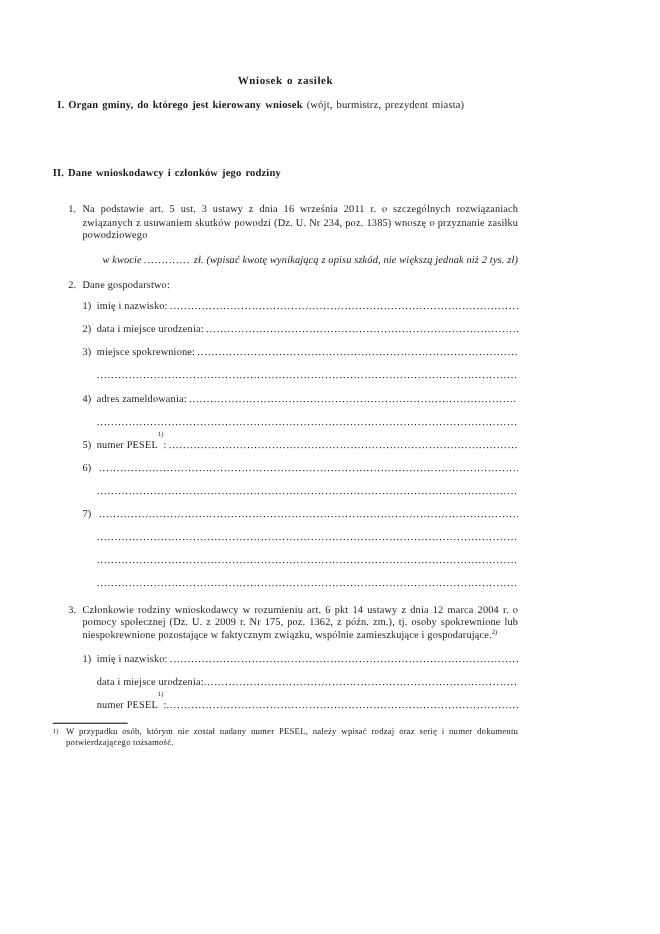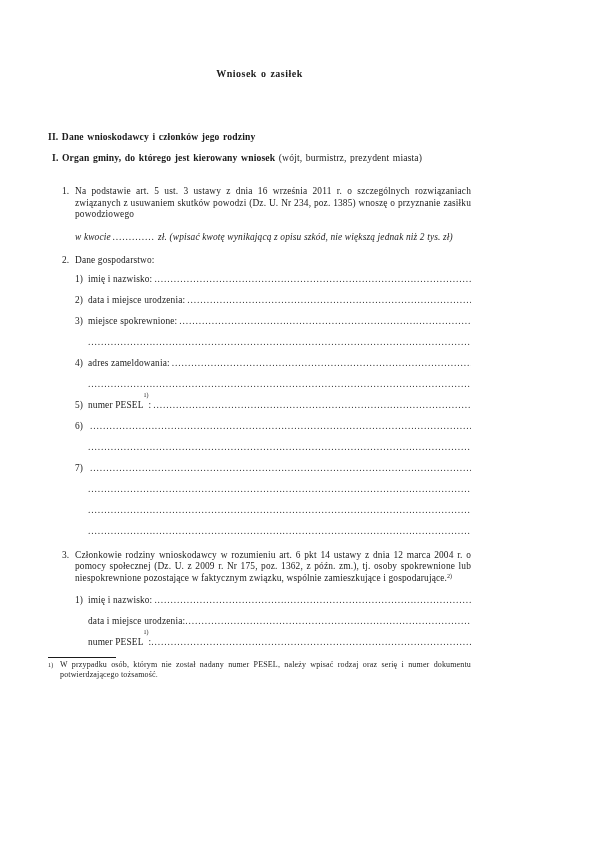--- a/index.html
+++ b/index.html
@@ -35,20 +35,21 @@
   .italic { font-style:italic; }
   .justify { text-align:justify;font-family:Liberation Serif, serif; }
   .item { display:flex; margin-left:14px; margin-top:0; }
   .item-num { width:13px; flex:0 0 13px; line-height:11.5px; }
   .item-body { flex:1; line-height:11.5px; }
   .item1 { margin-top:23px; }
   .amount-line {
     margin-left:27px; margin-top:11px;
     font-style:italic; line-height:11px;
     white-space:nowrap;
+    text-align:right;
   }
   .item2-head { margin-top:12px; }
   .item2-head .item-num, .item2-head .item-body { line-height:11px; }
   .fields { margin-top:3px; }
   .field-row {
     display:flex;
     margin-left:27px;
     line-height:21px;
     height:21px;
   }
@@ -83,23 +84,23 @@
   .fn-sup { width:12px; flex:0 0 12px; font-size:6px; padding-top:0; }
   .fn-text { flex:1; text-align:justify; }
 </style>
 </head>
 <body>
 
 <div class="page">
 
   <div class="title">Wniosek o zasiłek</div>
 
+  <div class="part-heading part1"><span class="bold">I. Organ gminy, do którego jest kierowany wniosek</span><span class="normal"> (wójt, burmistrz, prezydent miasta)</span></div>
+
   <div class="part-heading part2">II. Dane wnioskodawcy i członków jego rodziny</div>
-
-  <div class="part-heading part1"><span class="bold">I. Organ gminy, do którego jest kierowany wniosek</span><span class="normal"> (wójt, burmistrz, prezydent miasta)</span></div>
 
   <div class="item item1">
     <span class="item-num">1.</span>
     <div class="item-body justify">Na podstawie art. 5 ust. 3 ustawy z dnia 16 września 2011 r. o szczególnych rozwiązaniach związanych z usuwaniem skutków powodzi (Dz. U. Nr 234, poz. 1385) wnoszę o przyznanie zasiłku powodziowego</div>
   </div>
 
   <div class="amount-line"><span>w kwocie</span><span class="dots-inline">.............</span><span>zł. (wpisać kwotę wynikającą z opisu szkód, nie większą jednak niż 2 tys. zł)</span></div>
 
   <div class="item item2-head">
     <span class="item-num">2.</span>

